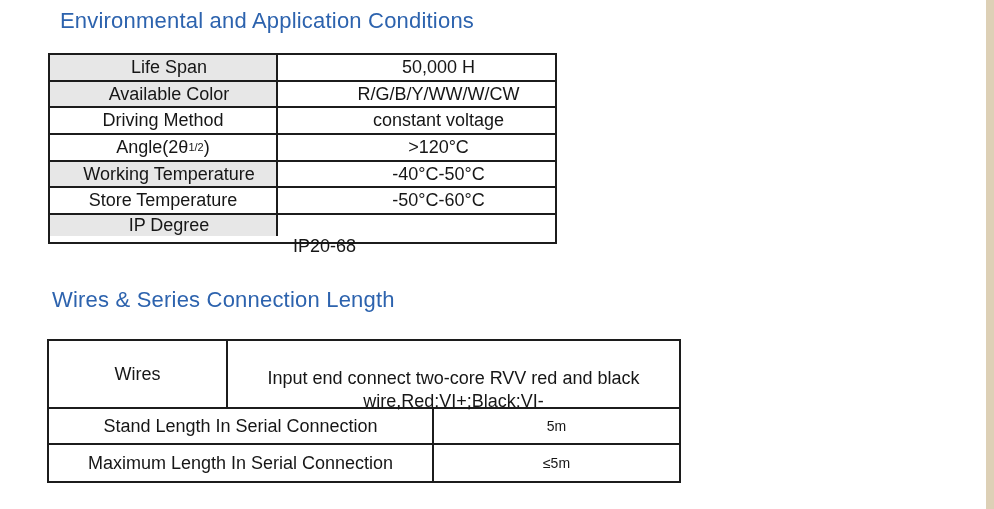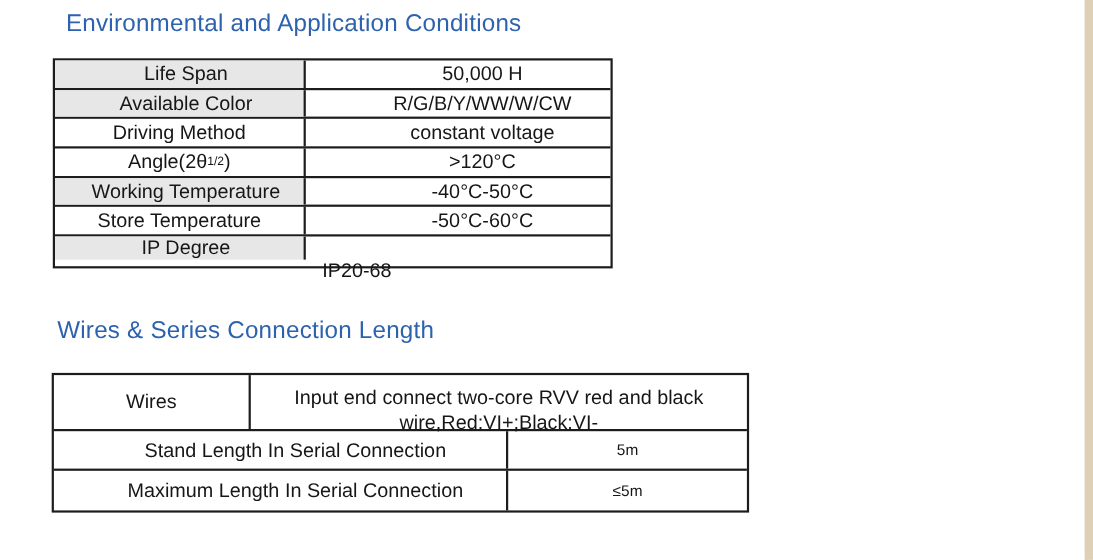--- a/index.html
+++ b/index.html
@@ -54,36 +54,36 @@
     font-size:18px;white-space:nowrap;margin-left:44px;
   }
   .sub{font-size:11px;vertical-align:-3px;}
 
   
   .t2{
     position:absolute;left:47px;top:339px;width:634px;
     border:2px solid var(--table-border);
     background:#fff;
   }
-  .t2-row1{display:flex;height:51px;border-bottom:2px solid var(--table-border);}
+  .t2-row1{display:flex;height:68px;border-bottom:2px solid var(--table-border);}
   .t2-row1 .t2c1{
     width:179px;border-right:2px solid var(--table-border);
     display:flex;align-items:center;justify-content:center;
     font-size:18px;
   }
   .t2-row1 .t2c2{
-    flex:1;text-align:center;padding-top:9px;
+    flex:1;text-align:center;padding-top:26px;
     font-size:18px;line-height:23px;
   }
   .t2-row{display:flex;height:36px;border-bottom:2px solid var(--table-border);}
   #wires-rows .t2-row:last-child{border-bottom:none;}
   .t2-row .t2c1{
     width:385px;border-right:2px solid var(--table-border);
     display:flex;align-items:center;justify-content:center;
-    font-size:18px;white-space:nowrap;margin-left:28px;
+    font-size:18px;white-space:nowrap;
   }
   .t2-row .t2c2{
     flex:1;display:flex;align-items:center;justify-content:center;
     font-size:14px;white-space:nowrap;
   }
 </style>
 </head>
 <body>
 
 <div class="page">

